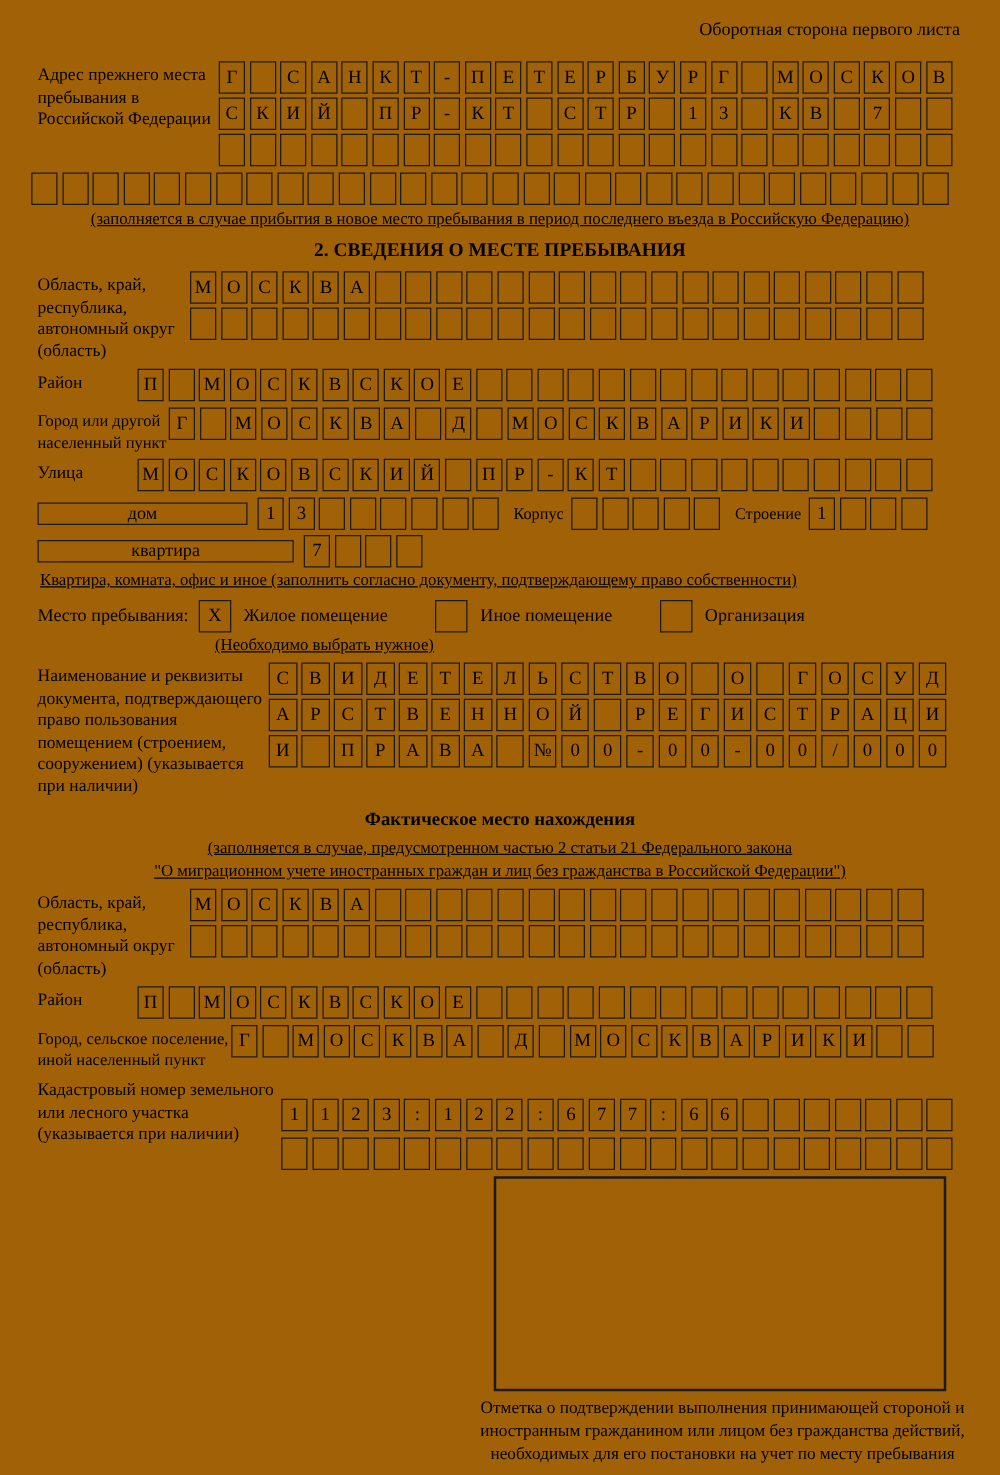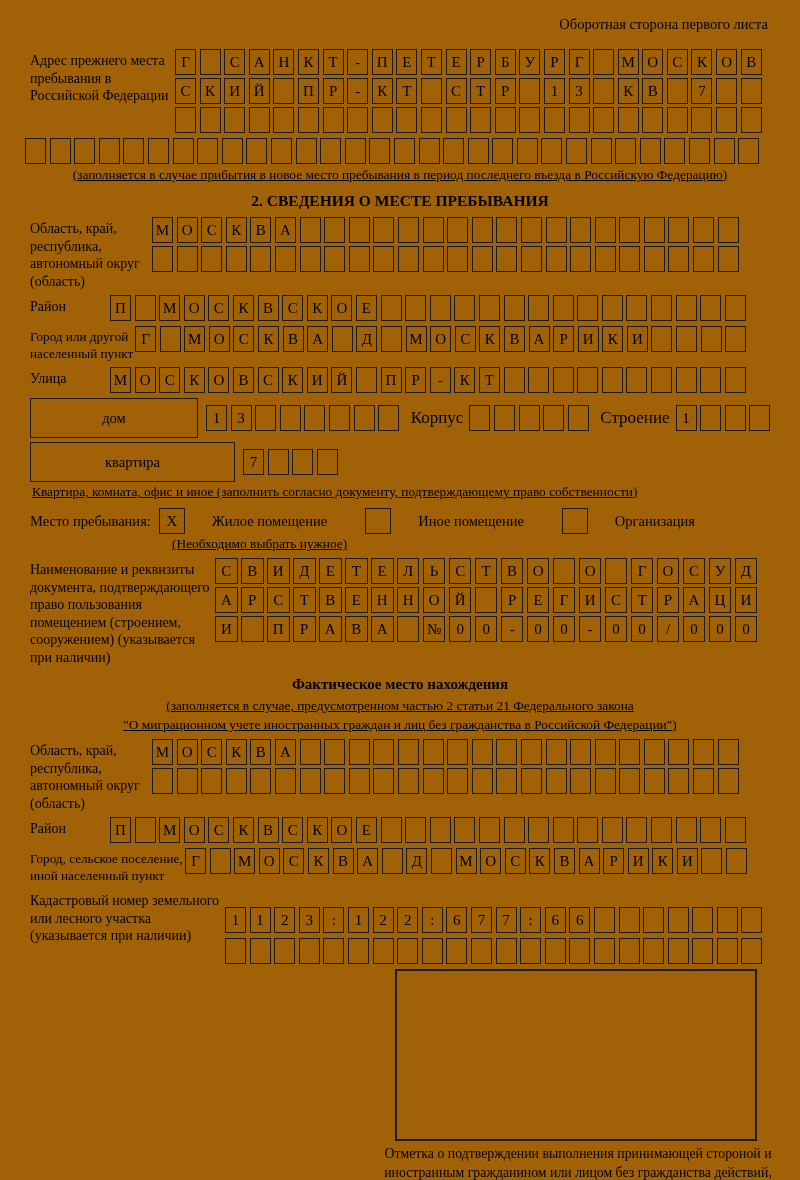--- a/index.html
+++ b/index.html
@@ -29,34 +29,34 @@
   .cellrow.wide .cell{width:22.6px;margin-right:3.4px;}
   .row4{margin-left:25px;margin-top:1px;}
   .caption{font-size:13.4px;text-decoration:underline;}
   .caption.center{text-align:center;margin-top:3px;}
   .caption.left{margin-left:32px;margin-top:2px;margin-bottom:4px;}
   .caption.choose{margin-left:172px;margin-top:1px;margin-bottom:6px;}
   .section-title{text-align:center;font-weight:bold;font-size:15.5px;margin:9px 0 7px 0;}
   .sub-title{text-align:center;font-weight:bold;font-size:15px;margin:10px 0 5px 0;}
   .inline-row{display:flex;align-items:center;margin-left:30px;margin-bottom:2px;margin-top:4px;}
   .box-label{
-    box-sizing:border-box;border:1.6px solid #1b1b1b;height:40px;
+    box-sizing:border-box;border:1.6px solid #1b1b1b;height:18px;
     display:flex;align-items:center;justify-content:center;font-size:14.5px;flex:0 0 auto;
   }
   .bw168{width:168px;}
   .bw205{width:205px;}
   .ml8{margin-left:8px;}
-  .inline-label{font-size:17px;margin:0 6px 0 8px;white-space:nowrap;}
+  .inline-label{font-size:13px;margin:0 6px 0 8px;white-space:nowrap;}
   .stay{margin-top:8px;margin-bottom:2px;}
   .stay-label{font-size:14.5px;margin-right:8px;white-space:nowrap;}
   .chk{
     box-sizing:border-box;width:26px;height:26px;border:1.6px solid #1b1b1b;
     display:flex;align-items:center;justify-content:center;font-size:15px;flex:0 0 auto;
   }
-  .opt{font-size:14.5px;margin-left:27px;margin-right:38px;white-space:nowrap;}
+  .opt{font-size:14.5px;margin-left:10px;margin-right:38px;white-space:nowrap;}
   .stamp-box{box-sizing:border-box;width:362px;height:172px;border:2px solid #1b1b1b;margin-left:395px;margin-top:4px;}
   .stamp-note{width:404px;margin-left:376px;text-align:center;font-size:13.8px;line-height:1.35;margin-top:4px;}
   .notes-block{margin-bottom:6px;}
 </style>
 </head>
 <body>
 
 <div class="page">
 
   <div class="header-note">Оборотная сторона первого листа</div>

